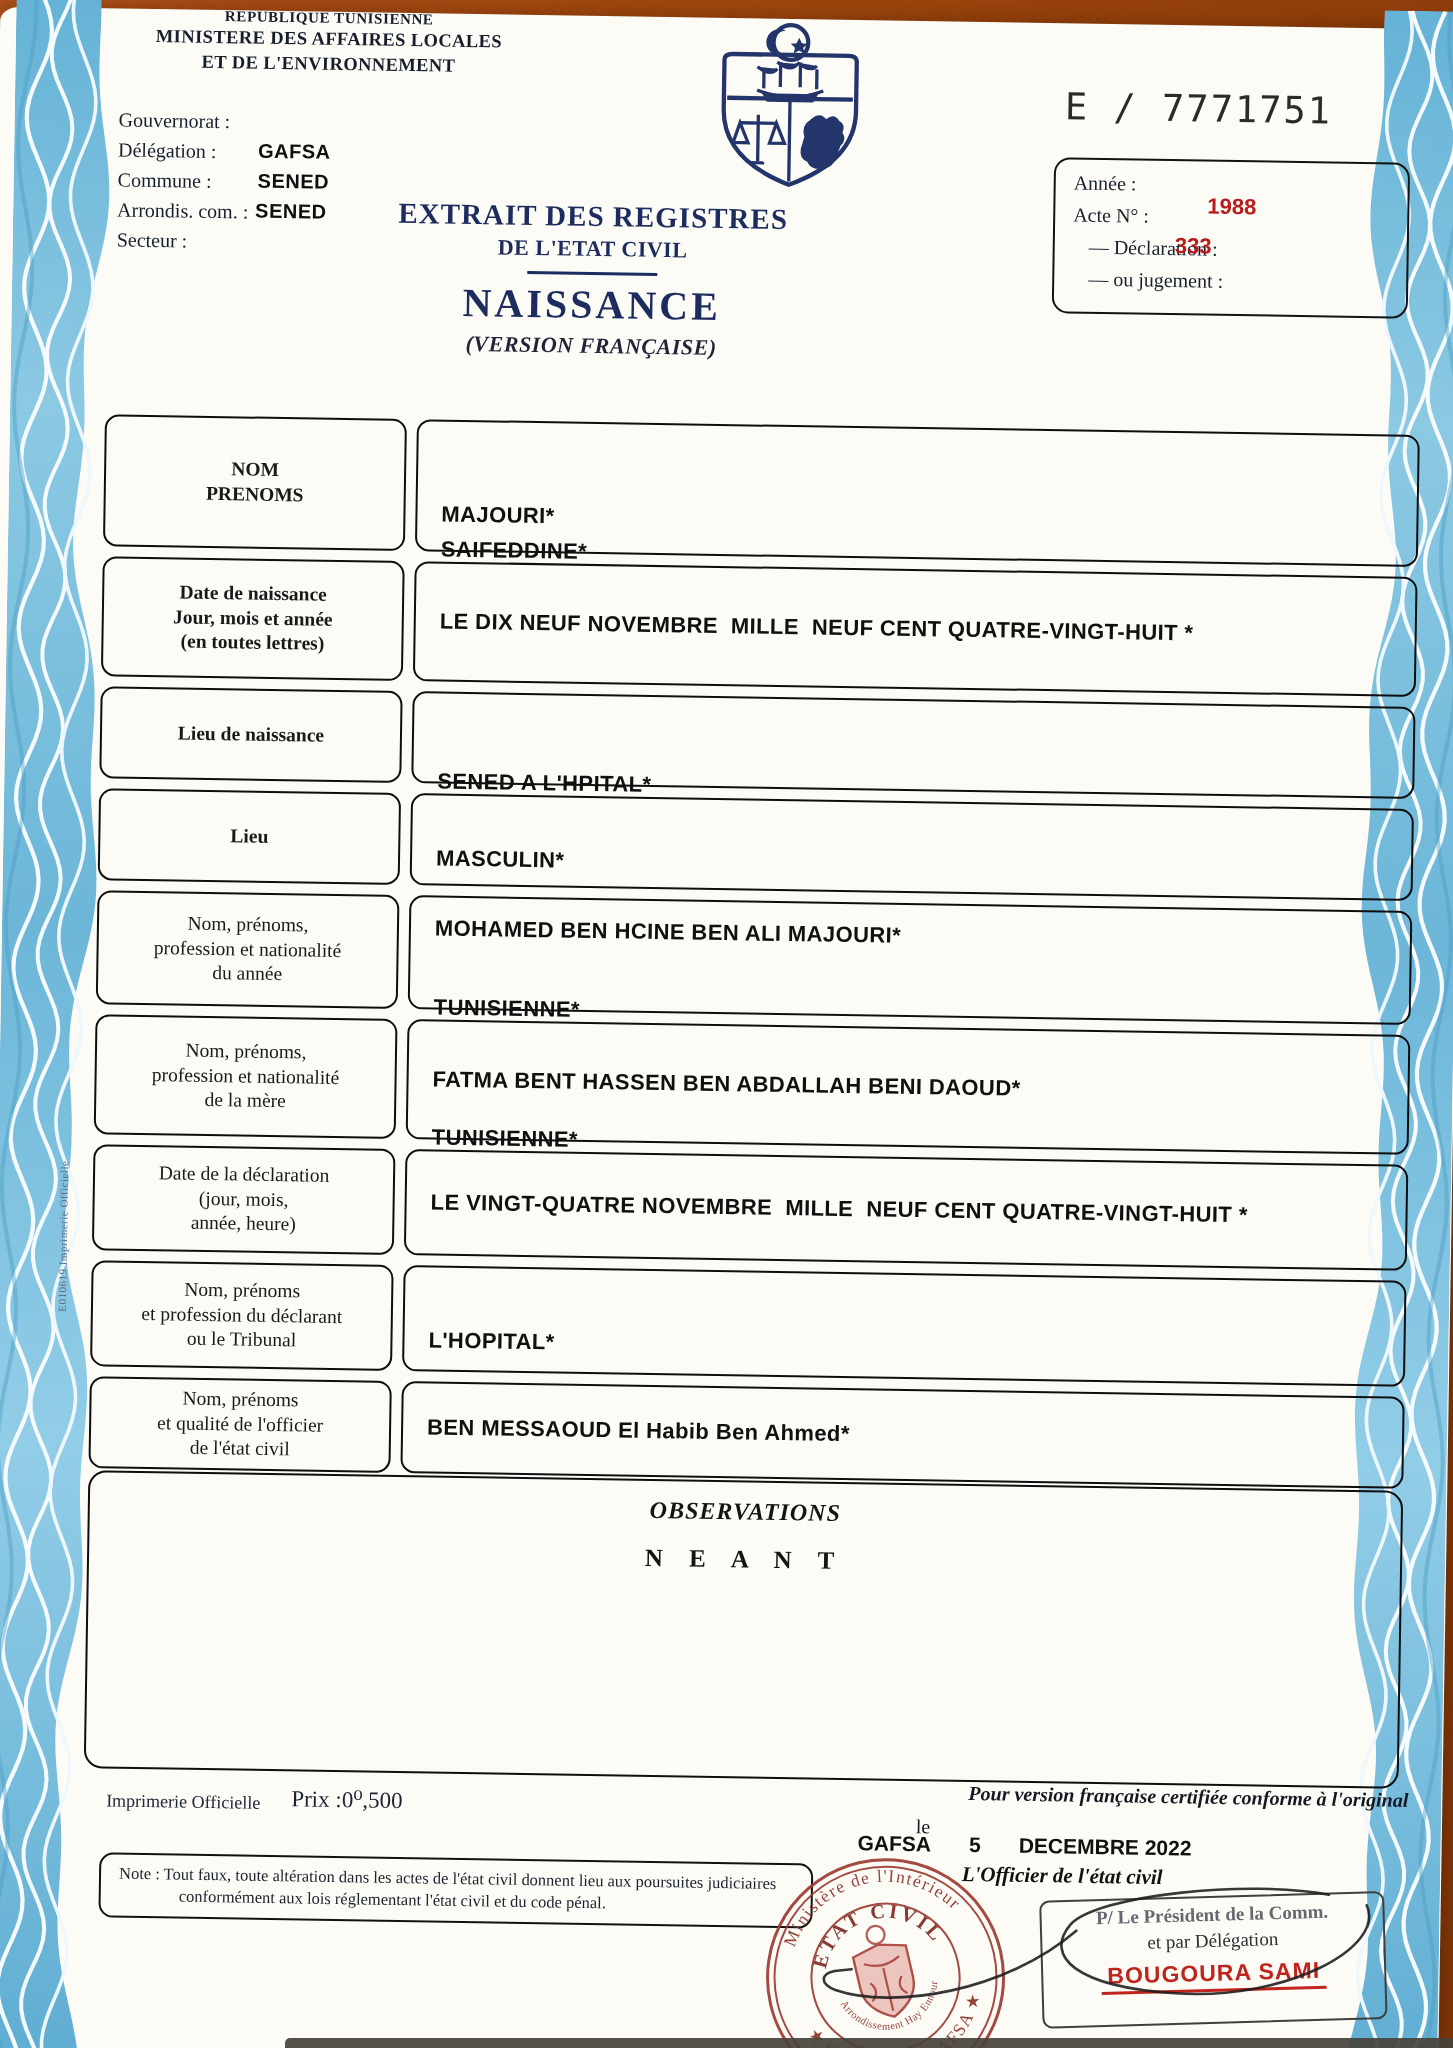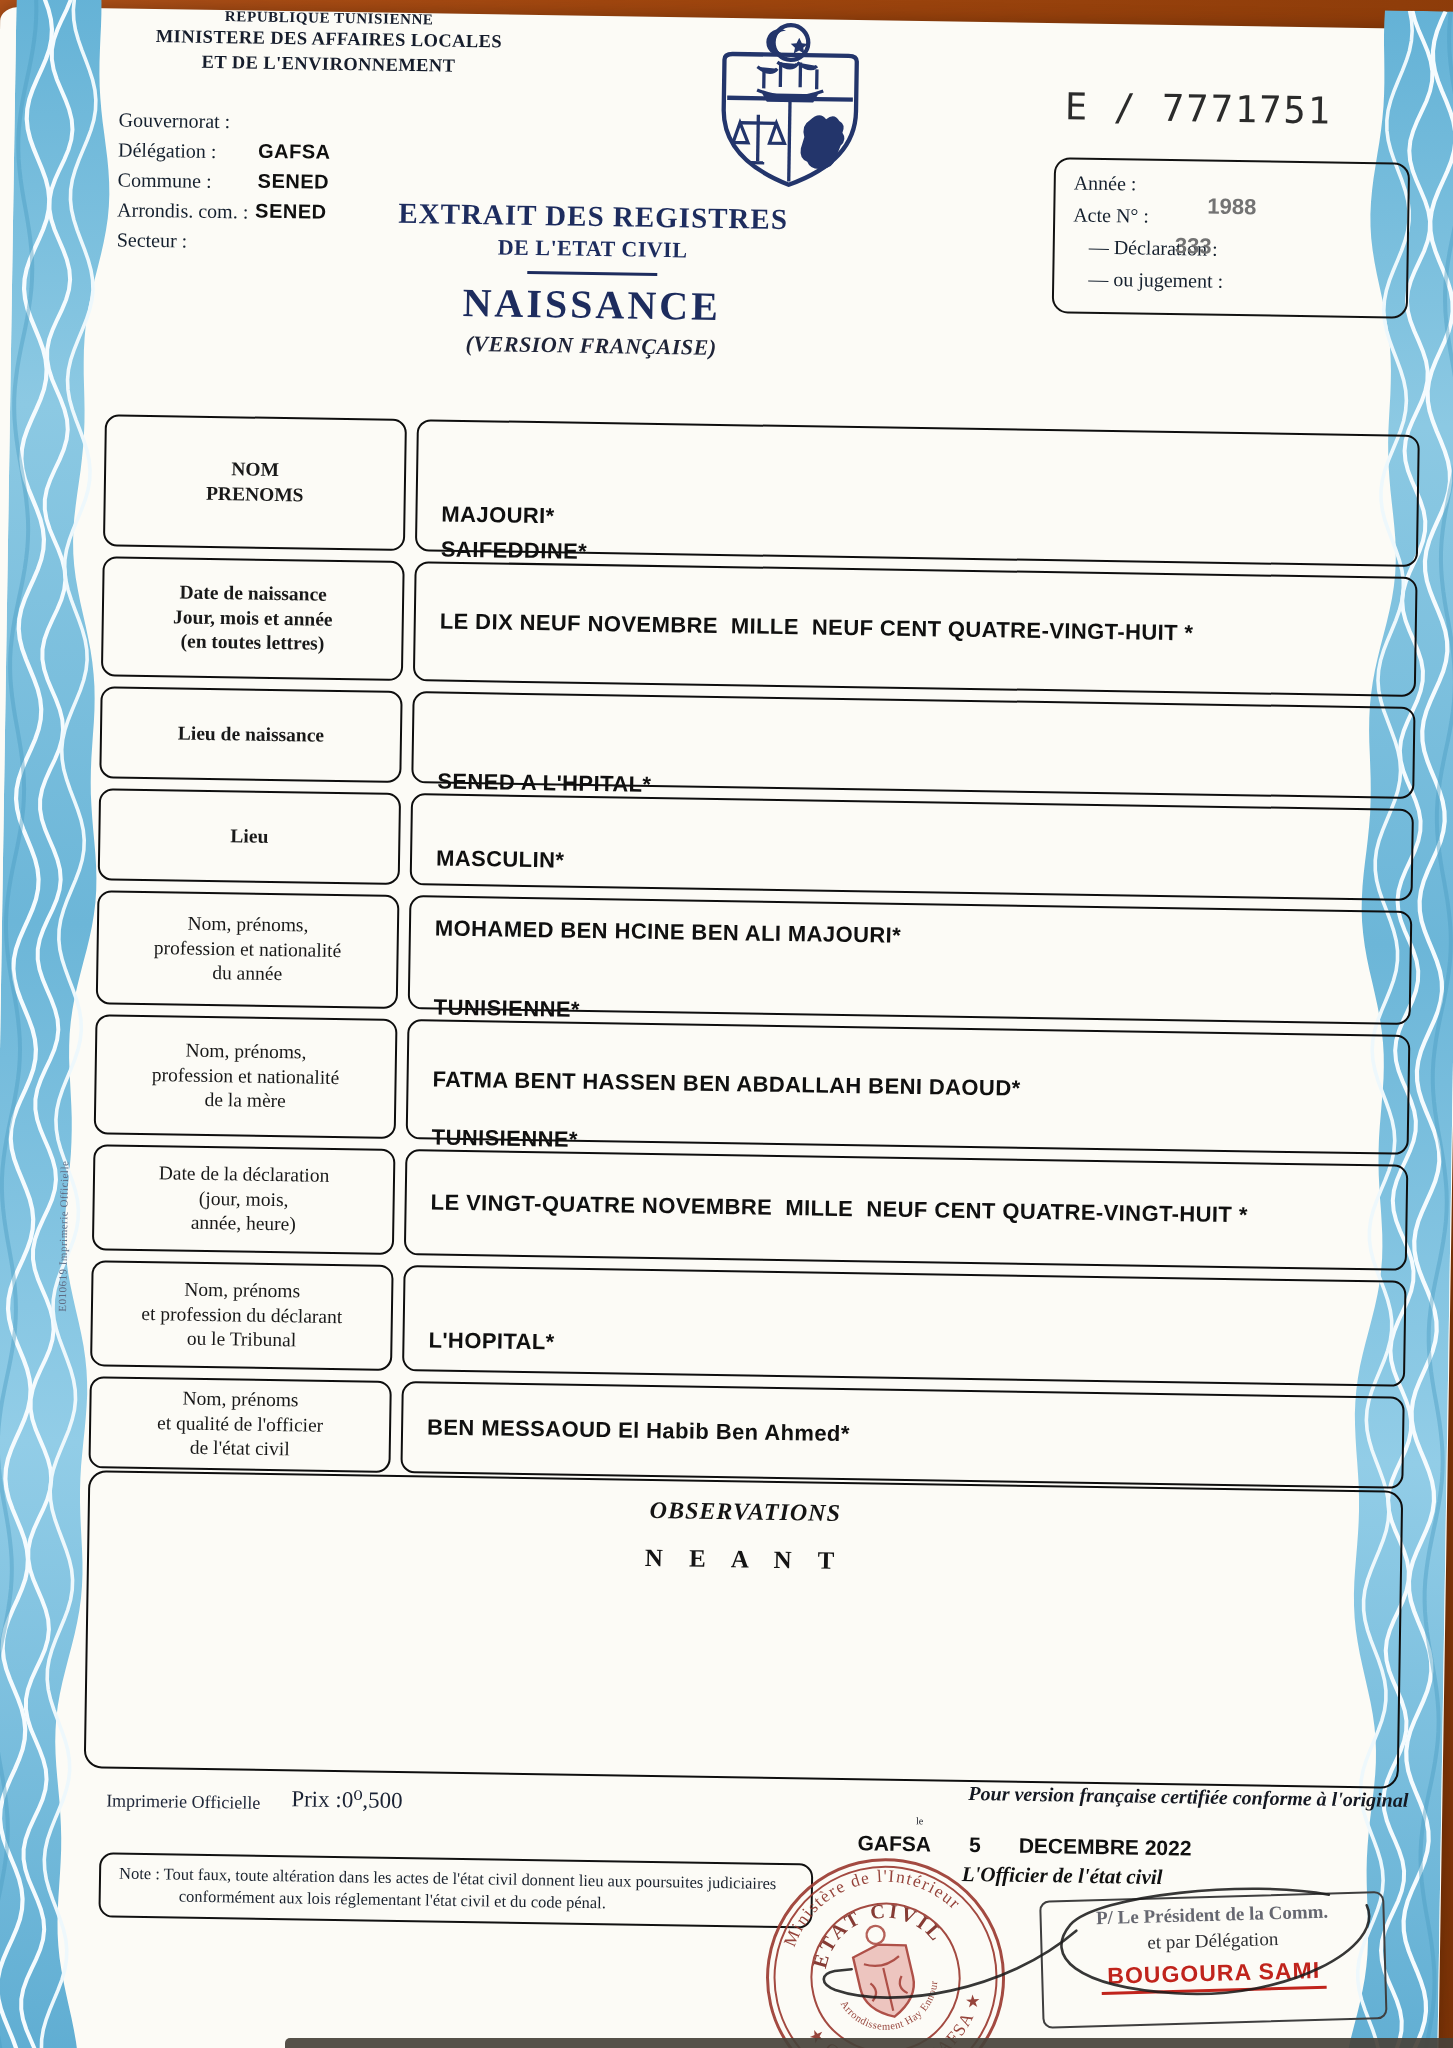--- a/index.html
+++ b/index.html
@@ -35,21 +35,21 @@
     font-size:22px;font-style:italic;font-weight:700;letter-spacing:.5px;color:#1f2438;}
   .emblem{position:absolute;left:692px;top:20px;}
 
   
   .serial{position:absolute;left:1050px;top:80px;font-family:"DejaVu Sans Mono",monospace;
     font-size:37px;color:#2b2b2b;letter-spacing:2px;}
   .acte-box{position:absolute;left:1040px;top:152px;width:352px;height:152px;
     border:2.5px solid #121212;border-radius:16px;font-size:20px;color:#15202e;}
   .acte-box .al{position:absolute;white-space:pre;}
   .acte-num{font-family:"Liberation Sans","DejaVu Sans",sans-serif;font-weight:700;
-    font-size:22px;color:#737373;}
+    font-size:22px;color:#b91c1c;}
 
   
   .rows{position:absolute;left:95px;top:424px;width:1315px;}
   .row{display:flex;gap:10px;margin-bottom:10px;}
   .cell{border:2.4px solid #0e0e0e;border-radius:14px;box-sizing:border-box;}
   .label-cell{flex:0 0 302px;display:flex;flex-direction:column;justify-content:center;
     align-items:center;text-align:center;font-size:19.5px;line-height:1.28;color:#191919;padding:4px 10px;}
   .label-cell.bold{font-weight:700;}
   .value-cell{flex:1;position:relative;display:flex;flex-direction:column;padding-left:24px;}
   .vline{font-family:"Liberation Sans","DejaVu Sans",sans-serif;font-weight:700;
@@ -63,21 +63,21 @@
   .obs-value{margin-top:20px;font-size:25px;font-weight:700;letter-spacing:10px;color:#141414;}
 
   .side-text{position:absolute;left:60px;top:1322px;width:172px;font-size:11px;color:#5f6d85;
     transform:rotate(-90deg);transform-origin:0 0;letter-spacing:.5px;}
 
   
   .imprimerie{position:absolute;left:118px;top:1800px;font-size:18px;color:#20283a;}
   .prix{position:absolute;left:303px;top:1792px;font-size:23px;color:#1a2233;}
   .cert{position:absolute;left:680px;top:1778px;width:740px;text-align:right;
     font-size:20px;font-style:italic;font-weight:600;color:#141821;}
-  .le-word{position:absolute;left:928px;top:1812px;font-size:10px;color:#141821;text-align:right;}
+  .le-word{position:absolute;left:928px;top:1812px;font-size:20px;color:#141821;text-align:right;}
   .date-line{position:absolute;left:870px;top:1829px;display:flex;gap:38px;
     font-family:"Liberation Sans","DejaVu Sans",sans-serif;font-weight:700;font-size:21px;color:#101010;}
   .officer{position:absolute;left:905px;top:1858px;width:340px;text-align:center;
     font-size:21px;font-weight:700;font-style:italic;color:#101010;}
   .note-box{position:absolute;left:112px;top:1862px;width:714px;border:2.2px solid #111;
     border-radius:14px;box-sizing:border-box;padding:8px 14px 8px 78px;font-size:16.5px;
     line-height:1.35;color:#1a222e;text-indent:-60px;}
 
   
   .round-stamp{position:absolute;left:770px;top:1845px;width:260px;height:260px;

